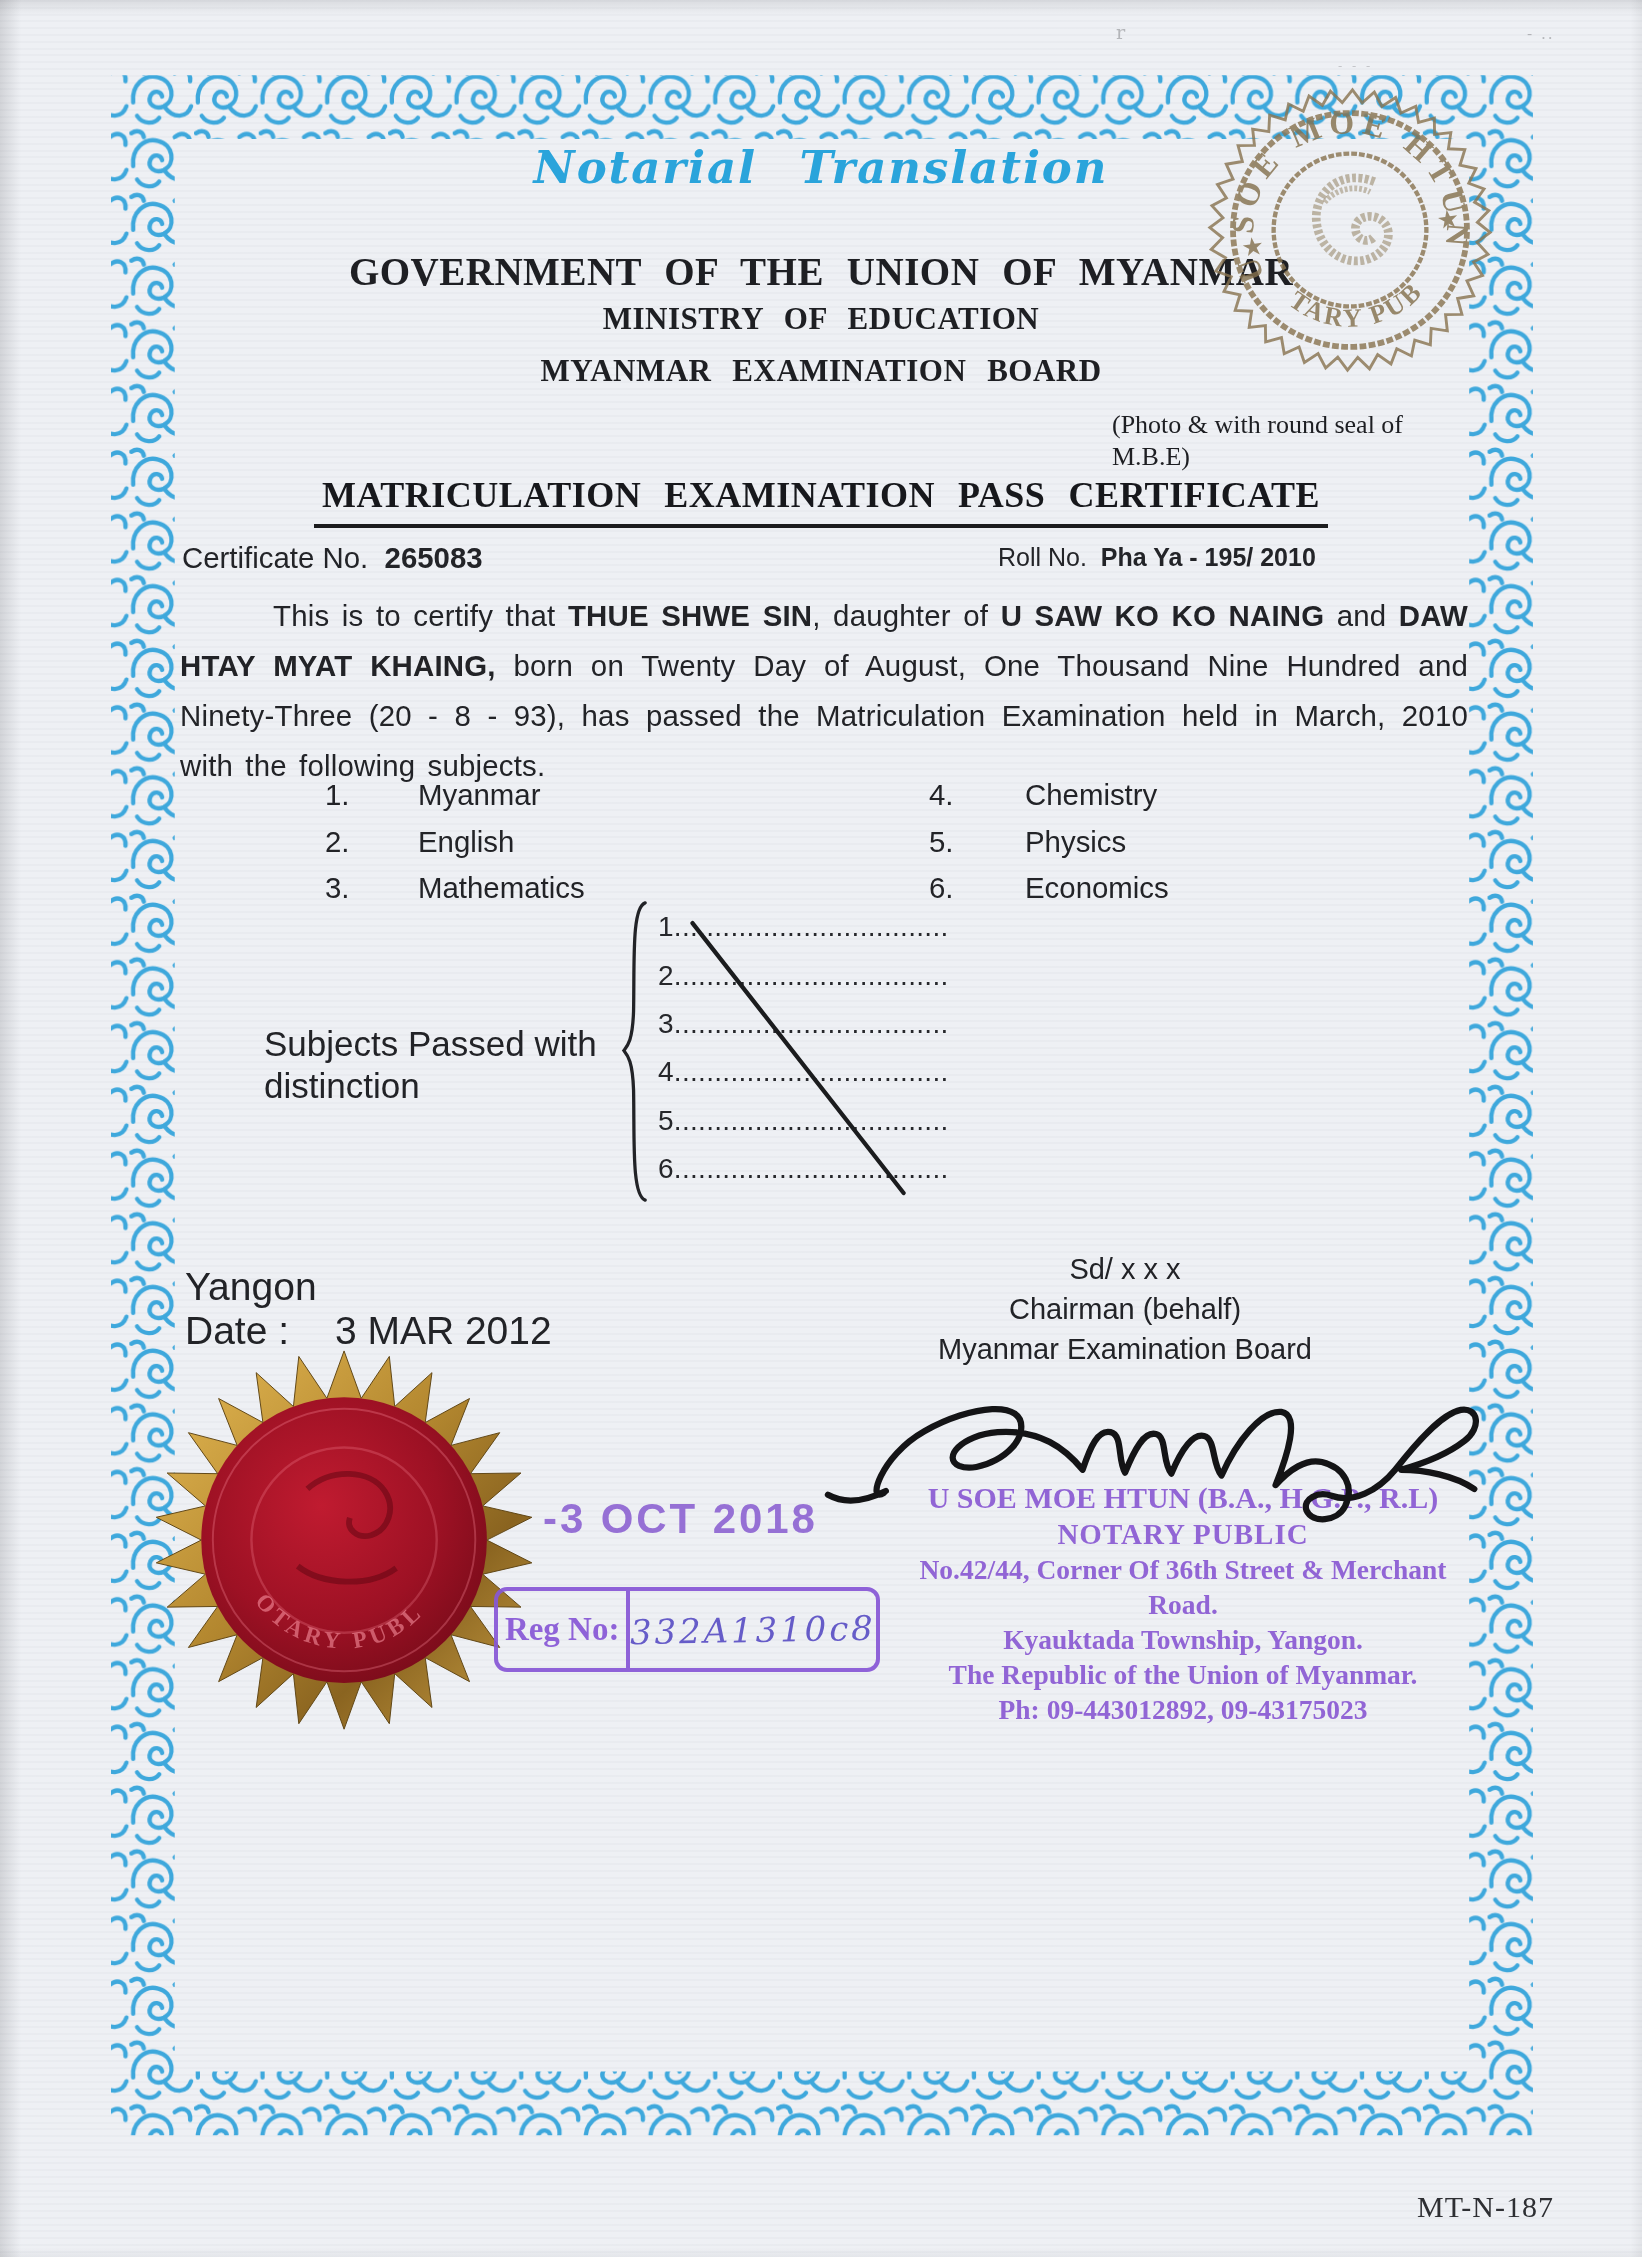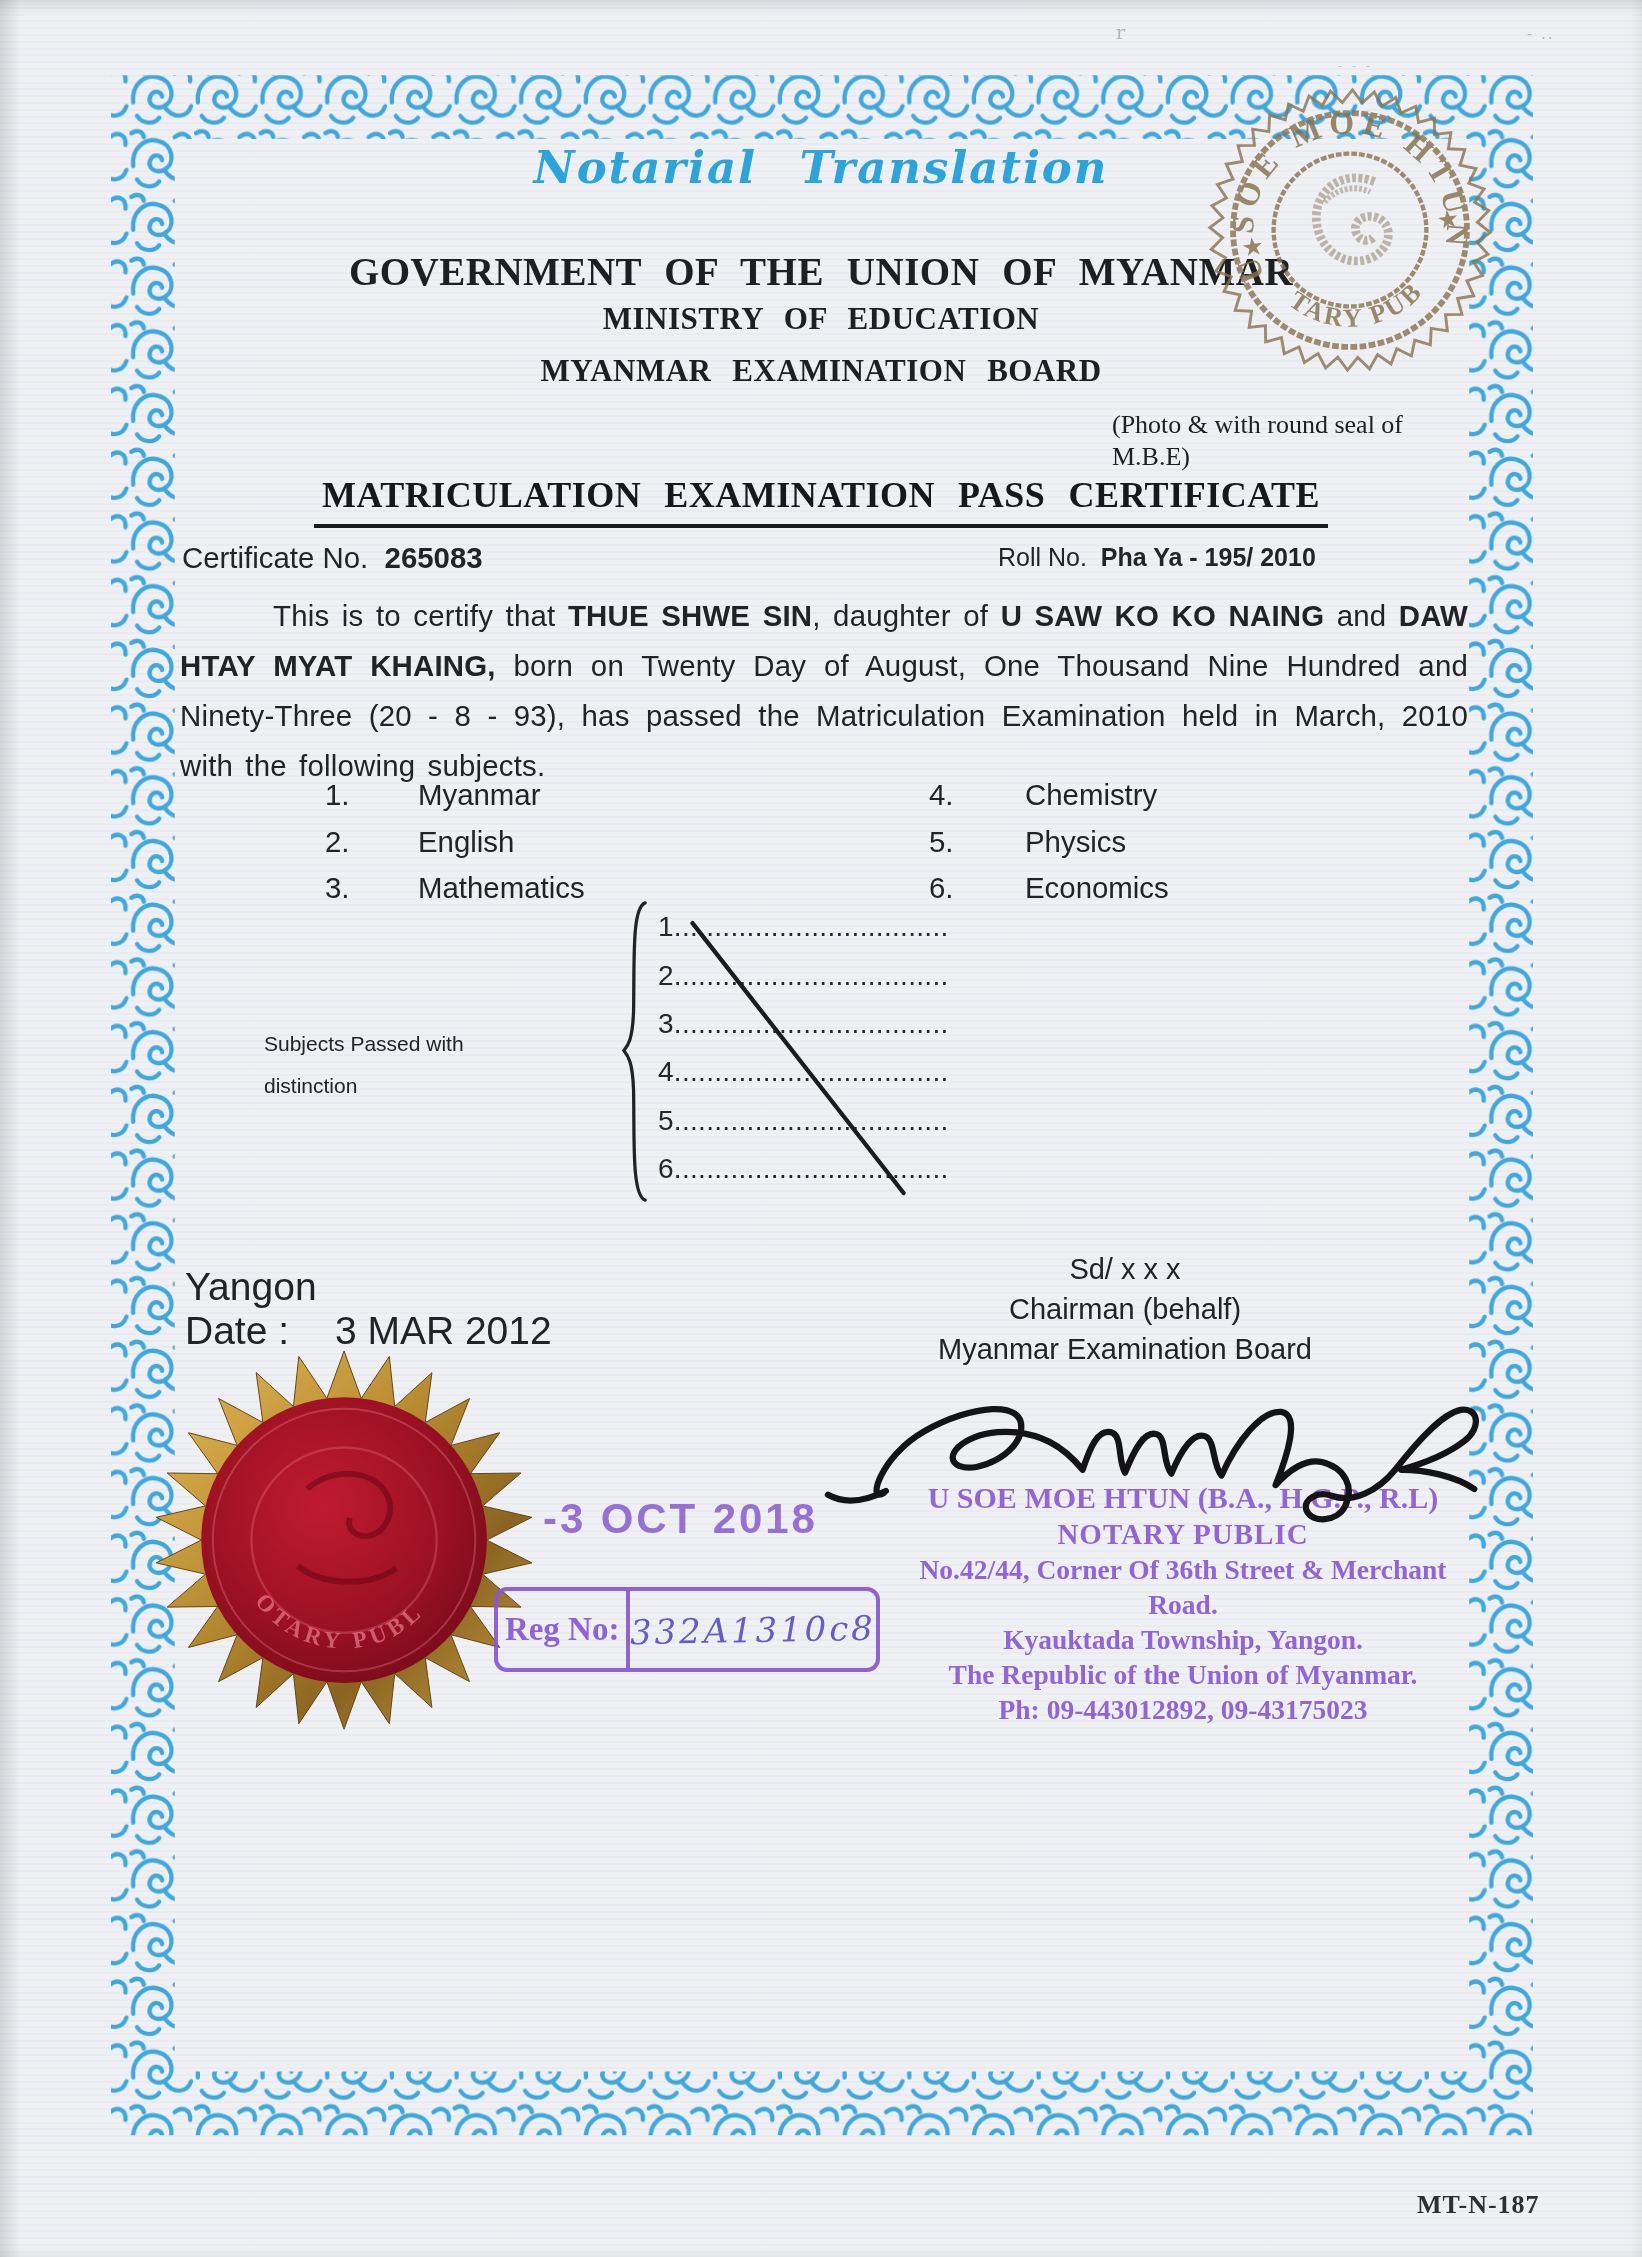--- a/index.html
+++ b/index.html
@@ -37,21 +37,21 @@
   .b{font-weight:700;}
   
   .body-par{left:180px;top:591px;width:1288px;font-size:29.4px;line-height:50px;
      text-align:justify;text-indent:93px;word-spacing:3.9px;letter-spacing:0.2px;color:#222327;z-index:3;}
   
   .subj-row{left:0;width:1642px;height:39px;font-size:29.4px;color:#222327;z-index:3;}
   .subj-row span{position:absolute;}
   .sn1{left:325px;} .sl1{left:418px;} .sn2{left:929px;} .sl2{left:1025px;}
   .sr0{top:778px;} .sr1{top:825px;} .sr2{top:871px;}
   
-  .dist-label{left:264px;top:1023px;width:348px;font-size:21px;line-height:42px;color:#222327;z-index:3;}
+  .dist-label{left:264px;top:1023px;width:348px;font-size:35px;line-height:42px;color:#222327;z-index:3;}
   .brace-svg{left:621px;top:899px;z-index:3;}
   .dot-row{left:658px;font-size:28px;letter-spacing:0.3px;color:#26272b;z-index:3;white-space:nowrap;}
   .dr0{top:911px;}.dr1{top:960px;}.dr2{top:1008px;}.dr3{top:1056px;}.dr4{top:1105px;}.dr5{top:1153px;}
   .strike-svg{left:679px;top:913px;z-index:4;}
   
   .place-block{left:185px;top:1265px;font-size:39px;line-height:44px;color:#222327;z-index:3;}
   .date-gap{display:inline-block;width:35px;}
   .chairman-block{left:869px;top:1249px;width:512px;text-align:center;font-size:29px;
      line-height:40px;color:#222327;z-index:3;}
   .auth-line{left:705px;top:1378px;width:772px;text-align:center;font-weight:700;
@@ -68,21 +68,21 @@
      font-size:33px;color:#8757d6;}
   .reg-value{flex:1;display:flex;align-items:center;justify-content:center;
      font-family:"DejaVu Serif",serif;font-style:italic;font-size:34px;
      letter-spacing:2.9px;color:#5b50c5;transform:rotate(-1deg);}
   .notary-stamp{left:898px;top:1479px;width:570px;text-align:center;color:#8d5ed4;
      font-family:"Liberation Serif",serif;font-weight:700;opacity:.95;z-index:3;}
   .ns-name{font-size:30px;line-height:37px;}
   .ns-title{font-size:29px;line-height:36px;letter-spacing:1px;}
   .ns-line{font-size:27.5px;line-height:35px;}
   .footer-code{left:1417px;top:2190px;font-family:"Liberation Serif",serif;
-     font-size:26px;letter-spacing:1px;color:#2e2f33;z-index:3;font-weight:bold;}
+     font-size:30px;letter-spacing:1px;color:#2e2f33;z-index:3;}
   
   .artifact{color:#86878b;opacity:.55;z-index:2;font-size:19.3px;font-family:"DejaVu Serif",serif;}
   .a1{left:1116px;top:21px;}
   .a2{left:1527px;top:25px;font-size:15.4px;letter-spacing:1.9px;}
   .a3{left:1338px;top:58px;font-size:12.6px;letter-spacing:2.9px;opacity:.4;}
 </style>
 </head>
 <body>
 
 <div class="page">

